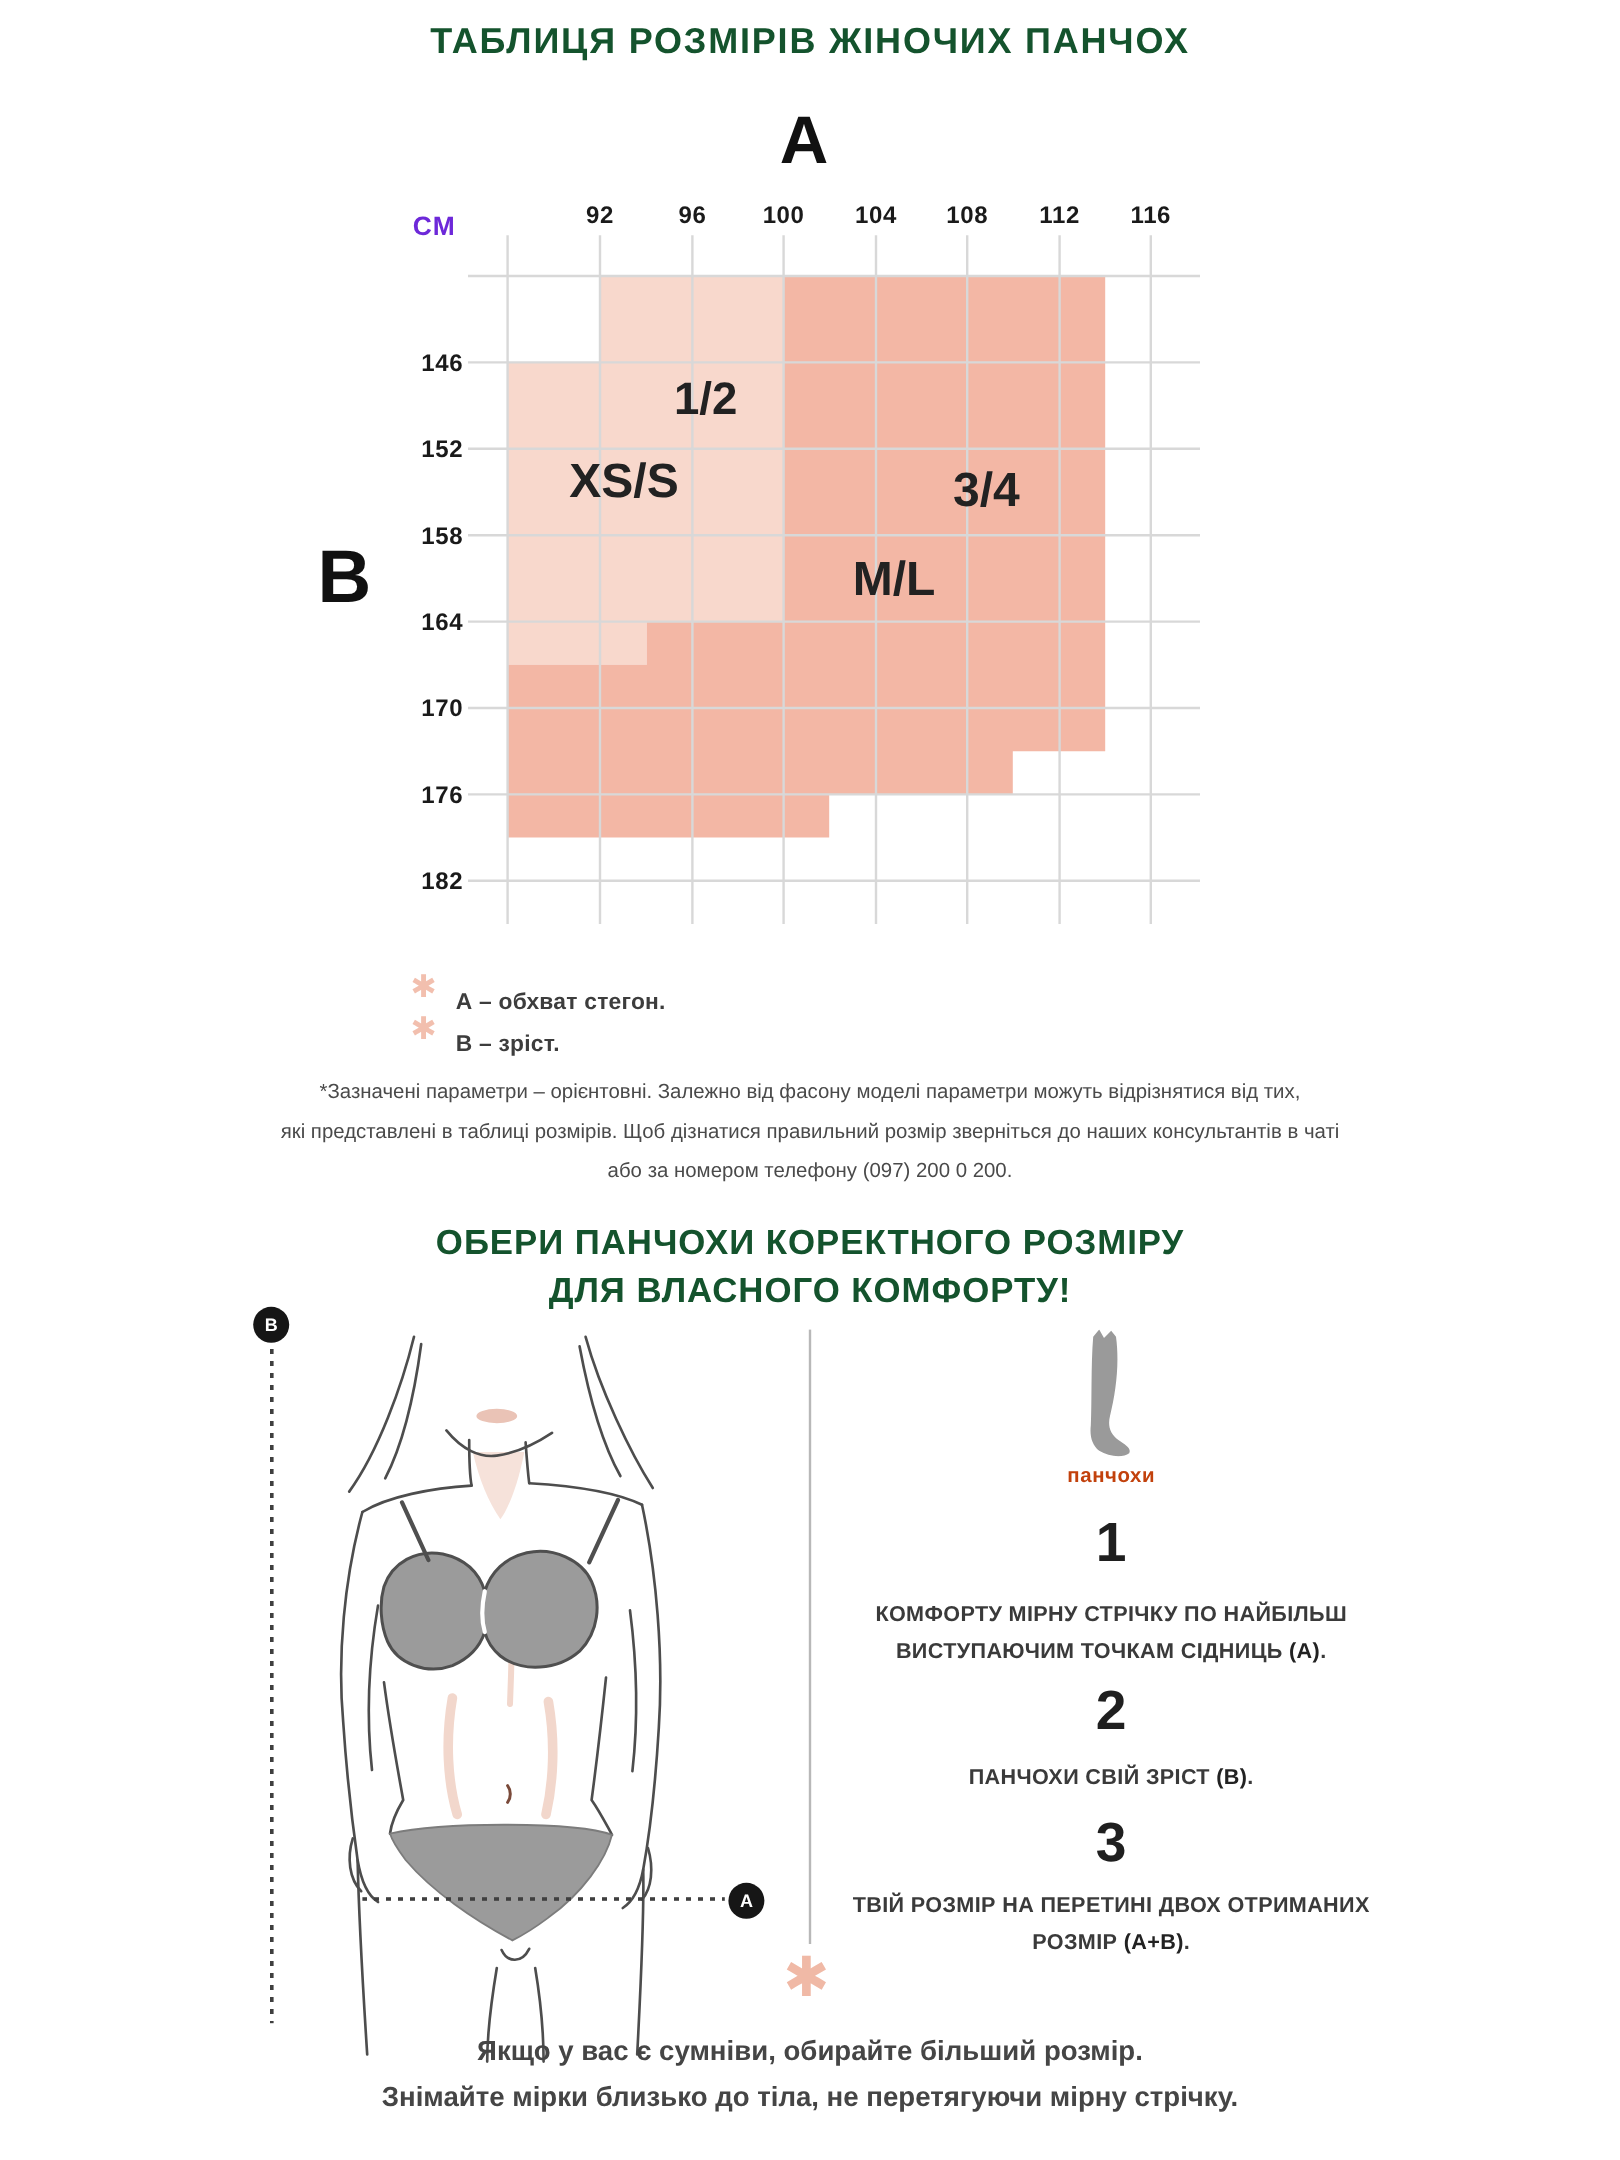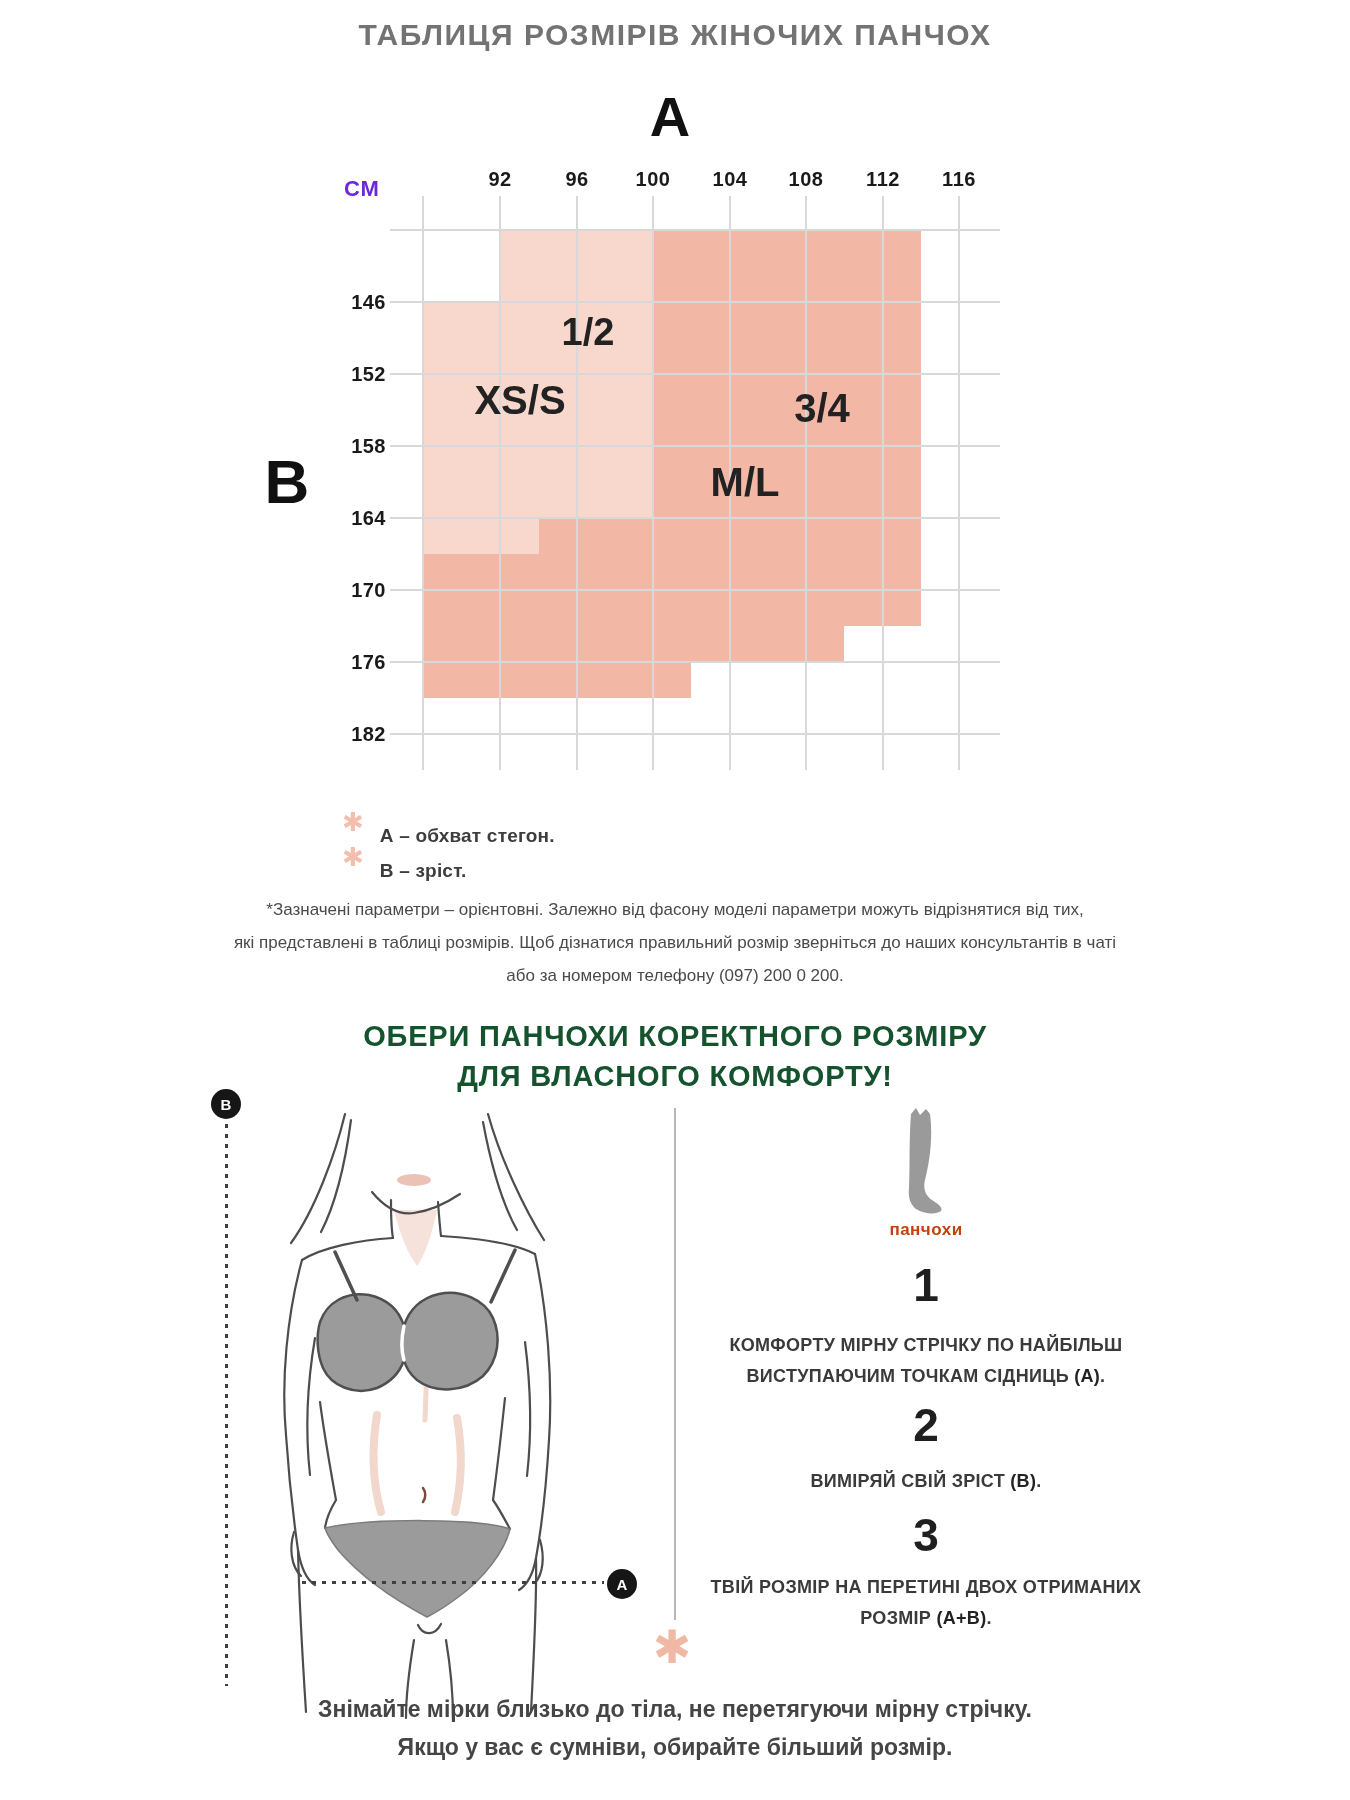--- a/index.html
+++ b/index.html
@@ -3,21 +3,21 @@
 <meta charset="utf-8">
 <style>
   html,body{margin:0;padding:0;}
   body{
     width:1350px;height:1800px;position:relative;background:#ffffff;
     font-family:"Liberation Sans","DejaVu Sans",sans-serif;color:#1d1d1d;overflow:hidden;
   }
   .abs{position:absolute;}
   .center-x{transform:translateX(-50%);}
   
-  .s1-title{top:18px;left:0;width:100%;text-align:center;font-size:30px;font-weight:800;letter-spacing:1.5px;color:#737373;}
+  .s1-title{top:18px;left:0;width:100%;text-align:center;font-size:30px;font-weight:800;letter-spacing:1.5px;color:#14532d;}
   .axis-a{left:670px;top:84px;font-size:56px;font-weight:800;color:#111;}
   .axis-b{left:287px;top:446px;font-size:62px;font-weight:800;color:#111;}
   .cm-label{left:344px;top:176px;font-size:22px;font-weight:800;letter-spacing:1px;color:#6d28d9;text-align:center;}
   svg text{font-family:"Liberation Sans","DejaVu Sans",sans-serif;}
   .tick{font-size:20px;font-weight:700;fill:#1a1a1a;letter-spacing:.5px;}
   .region-label{font-weight:800;fill:#222;}
   
   .legend-row{left:342px;display:flex;align-items:center;gap:16px;}
   .legend-star{font-size:26px;line-height:26px;}
   .legend-text{font-size:19px;font-weight:600;color:#3d3d3d;letter-spacing:.2px;margin-top:28px;}
@@ -184,25 +184,25 @@
 <div class="abs stocking-label center-x">панчохи</div>
 
 <div class="abs step-num center-x" style="top:1258px;">1</div>
 <div class="abs step-text center-x" style="top:1330px;">
   <div>КОМФОРТУ МІРНУ СТРІЧКУ ПО НАЙБІЛЬШ</div>
   <div><span>ВИСТУПАЮЧИМ ТОЧКАМ СІДНИЦЬ </span><b>(А)</b><span>.</span></div>
 </div>
 
 <div class="abs step-num center-x" style="top:1398px;">2</div>
 <div class="abs step-text center-x" style="top:1466px;">
-  <div><span>ВИМІРЯЙ СВІЙ ЗРІСТ </span><b>(В)</b><span>.</span></div>
+  <div><span>ПАНЧОХИ СВІЙ ЗРІСТ </span><b>(В)</b><span>.</span></div>
 </div>
 
 <div class="abs step-num center-x" style="top:1508px;">3</div>
 <div class="abs step-text center-x" style="top:1572px;">
   <div>ТВІЙ РОЗМІР НА ПЕРЕТИНІ ДВОХ ОТРИМАНИХ</div>
   <div><span>РОЗМІР </span><b>(А+В)</b><span>.</span></div>
 </div>
 
 <div class="abs bottom-note">
+  <div>Якщо у вас є сумніви, обирайте більший розмір.</div>
   <div>Знімайте мірки близько до тіла, не перетягуючи мірну стрічку.</div>
-  <div>Якщо у вас є сумніви, обирайте більший розмір.</div>
 </div>
 
 </body></html>

